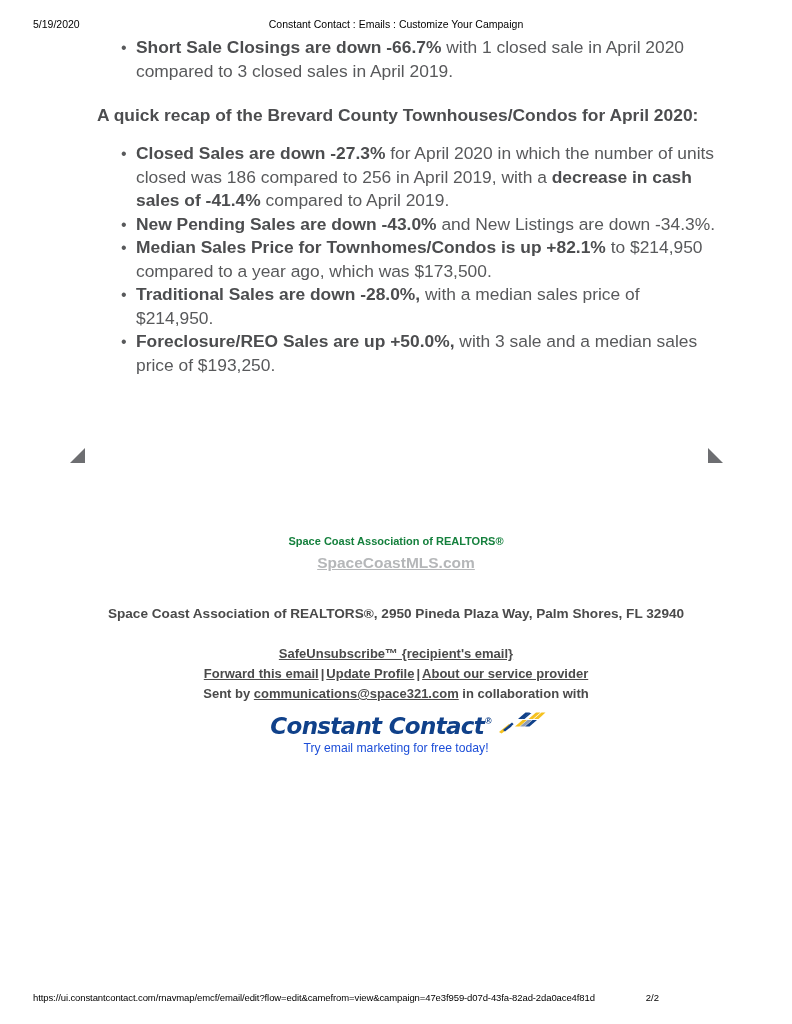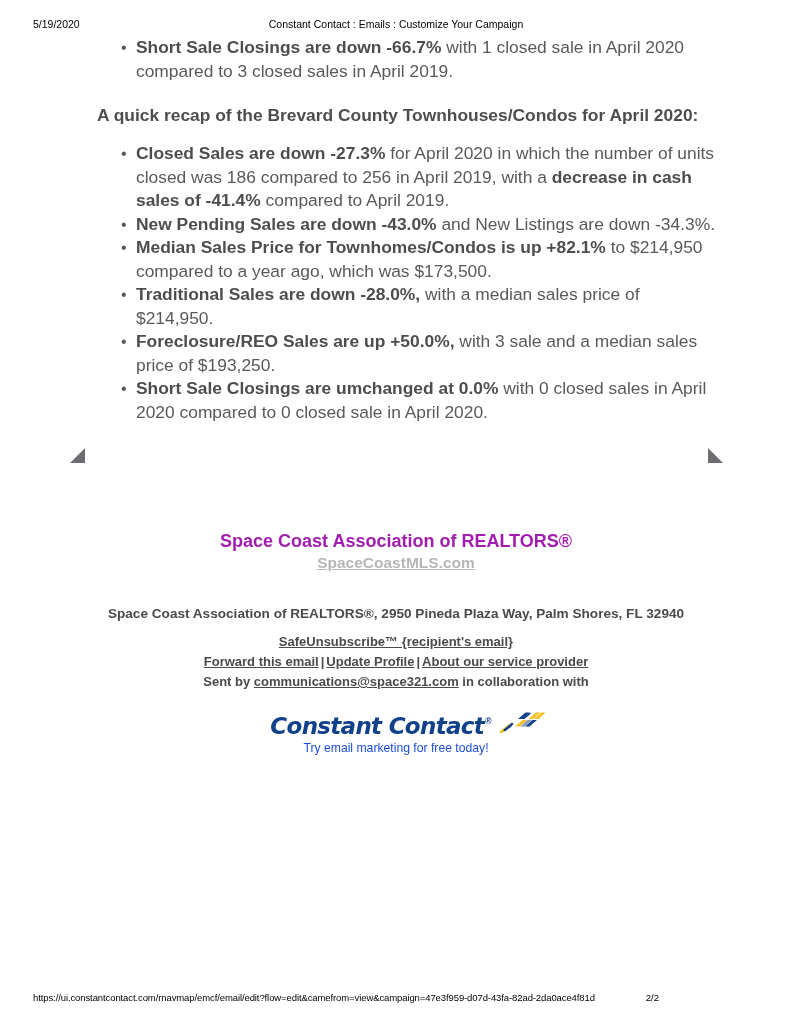--- a/index.html
+++ b/index.html
@@ -149,24 +149,24 @@
 
   
   .sig {
     position: absolute;
     left: 0;
     top: 530px;
     width: 792px;
     text-align: center;
   }
   .sig-org {
-    font-size: 18px;
+    font-size: 11px;
     line-height: 22px;
     font-weight: 700;
-    color: #a21caf;
+    color: #15803d;
   }
   .sig-link {
     font-size: 15.5px;
     line-height: 22px;
     font-weight: 700;
     color: #b5b7b9;
     text-decoration: underline;
   }
 
   
@@ -177,21 +177,21 @@
     width: 792px;
     text-align: center;
     color: #4a4a4a;
     font-weight: bold;
   }
   .cc-address {
     font-size: 13.6px;
     line-height: 21px;
   }
   .cc-safeunsub {
-    margin-top: 8px;
+    margin-top: 20px;
     font-size: 13px;
     line-height: 20px;
   }
   .cc-safeunsub a { color: #4a4a4a; text-decoration: underline; }
   .cc-links {
     font-size: 13px;
     line-height: 20px;
   }
   .cc-links a { color: #4a4a4a; text-decoration: underline; }
   .cc-sep { text-decoration: none; padding: 0 2px; }
@@ -278,23 +278,20 @@
     </li>
     <li>
       <b>Median Sales Price for Townhomes/Condos is up +82.1%</b><span> to $214,950 compared to a year ago, which was $173,500.</span>
     </li>
     <li>
       <b>Traditional Sales are down -28.0%,</b><span> with a median sales price of $214,950.</span>
     </li>
     <li>
       <b>Foreclosure/REO Sales are up +50.0%,</b><span> with 3 sale and a median sales price of $193,250.</span>
     </li>
-    <li>
-      <b>Short Sale Closings are umchanged at 0.0%</b><span> with 0 closed sales in April 2020 compared to 0 closed sale in April 2020.</span>
-    </li>
   </ul>
 </div>
 
 <div class="tri-left"></div>
 <div class="tri-right"></div>
 
 <div class="sig">
   <div class="sig-org">Space Coast Association of REALTORS®</div>
   <div>
     <span class="sig-link">SpaceCoastMLS.com</span>

